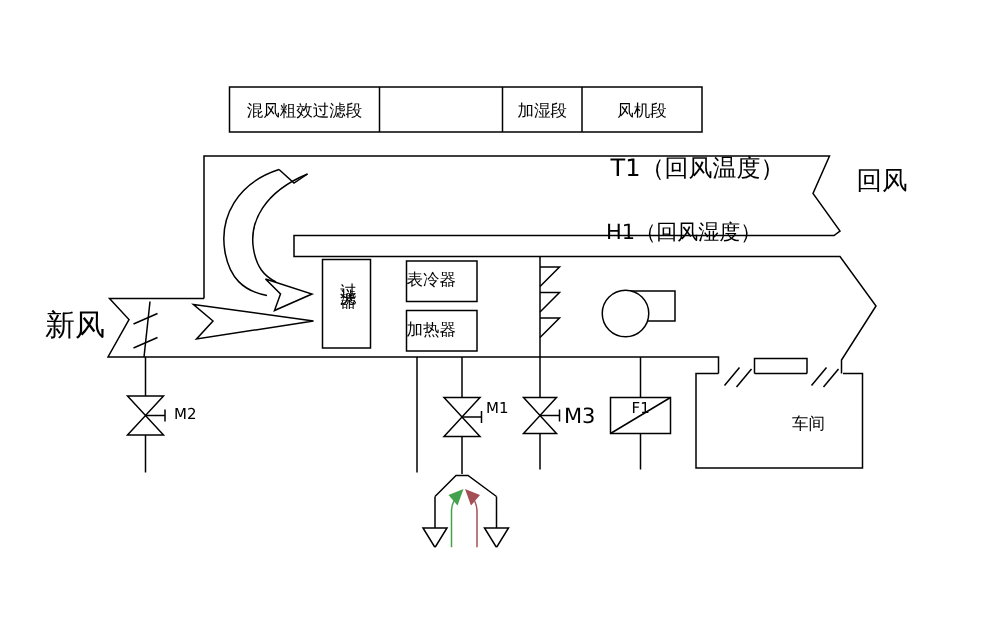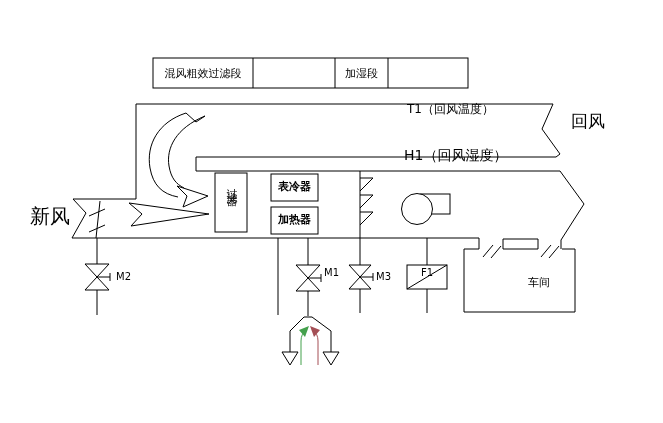--- a/index.html
+++ b/index.html
@@ -3,21 +3,21 @@
 <meta charset="utf-8">
 <style>
   html,body{margin:0;padding:0;background:#fff;}
   .canvas{position:relative;width:663px;height:365px;background:#ffffff;
           font-family:"DejaVu Sans",sans-serif;color:#000;overflow:hidden;}
   .art{position:absolute;left:0;top:0;}
   .ln{stroke:#000;stroke-width:1;fill:none;}
   .wln{stroke:#000;stroke-width:1;fill:#ffffff;}
   .lbl{position:absolute;white-space:nowrap;color:#000;line-height:1.1;}
   .sec{top:65px;height:18px;font-size:11px;text-align:center;line-height:18px;}
-  .cen{text-align:center;font-weight:bold;}
+  .cen{text-align:left;}
   .v{writing-mode:vertical-rl;text-orientation:upright;letter-spacing:4px;}
 </style>
 </head>
 <body>
 
 <div class="canvas">
 
   <svg class="art" width="663" height="423" viewBox="0 0 663 423">
 
     <g>
@@ -141,33 +141,34 @@
       <polygon stroke="none" points="309,326 299,330 305,337" fill="#44a14d"></polygon>
     </g>
     <g>
       <path fill="none" d="M318,384 L318,341 Q318,334 313,330" stroke="#a44f55"></path>
       <polygon stroke="none" points="310,326 320,330 314,337" fill="#a44f55"></polygon>
     </g>
   </svg>
 
   <div class="lbl sec" style="left:153px;width:100px;">混风粗效过滤段</div>
   <div class="lbl sec" style="left:335px;width:53px;">加湿段</div>
+  <div class="lbl sec" style="left:388px;width:80px;">风机段</div>
 
   <div class="lbl" style="left:30px;top:205px;font-size:20px;">新风</div>
   <div class="lbl" style="left:571px;top:112px;font-size:17px;">回风</div>
 
-  <div class="lbl" style="left:407px;top:103px;font-size:12px;">T1（回风温度）</div>
+  <div class="lbl" style="left:407px;top:103px;font-size:16px;">T1（回风温度）</div>
   <div class="lbl" style="left:404px;top:148px;font-size:14px;">H1（回风湿度）</div>
 
   <div class="lbl v" style="left:225px;top:179px;font-size:11px;">过滤器</div>
   <div class="lbl cen" style="left:271px;top:181px;width:47px;font-size:11px;">表冷器</div>
   <div class="lbl cen" style="left:271px;top:214px;width:47px;font-size:11px;">加热器</div>
   <div class="lbl" style="left:528px;top:277px;font-size:11px;">车间</div>
 
   <div class="lbl" style="left:116px;top:271px;font-size:10px;">M2</div>
   <div class="lbl" style="left:324px;top:256px;font-size:10px;margin-top:11px;">M1</div>
-  <div class="lbl" style="left:376px;top:271px;font-size:10px;text-align:center;">M3</div>
+  <div class="lbl" style="left:376px;top:271px;font-size:14px;text-align:center;">M3</div>
   <div class="lbl" style="left:421px;top:267px;font-size:10px;">F1</div>
 
   <div class="lbl v" style="left:284px;top:391px;font-size:11px;">冷水</div>
   <div class="lbl v" style="left:325px;top:391px;font-size:11px;">蒸汽</div>
 
 </div>
 
 </body></html>

